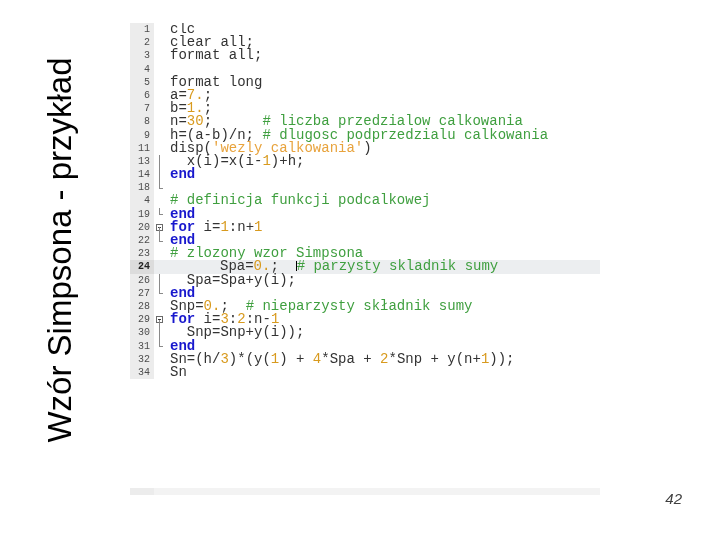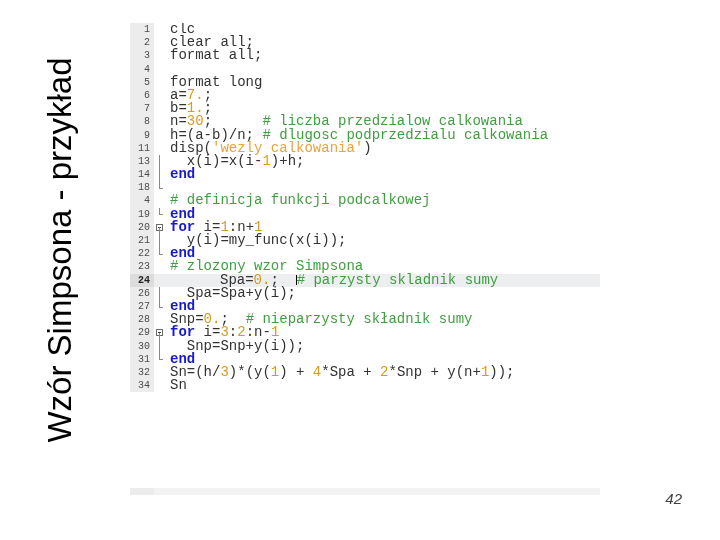--- a/index.html
+++ b/index.html
@@ -197,21 +197,20 @@
       <div class="code-row"><div class="gutter">7</div><div class="fold"></div><div class="code-text"><span class="plain">b=</span><span class="num">1.</span><span class="plain">;</span></div></div>
       <div class="code-row"><div class="gutter">8</div><div class="fold"></div><div class="code-text"><span class="plain">n=</span><span class="num">30</span><span class="plain">;      </span><span class="cmt"># liczba przedzialow calkowania</span></div></div>
       <div class="code-row"><div class="gutter">9</div><div class="fold"></div><div class="code-text"><span class="plain">h=(a-b)/n; </span><span class="cmt"># dlugosc podprzedzialu calkowania</span></div></div>
       <div class="code-row"><div class="gutter">11</div><div class="fold"></div><div class="code-text"><span class="plain">disp(</span><span class="str">'wezly calkowania'</span><span class="plain">)</span></div></div>
       <div class="code-row"><div class="gutter">13</div><div class="fold"><span class="vline"></span></div><div class="code-text"><span class="plain">  x(i)=x(i-</span><span class="num">1</span><span class="plain">)+h;</span></div></div>
       <div class="code-row"><div class="gutter">14</div><div class="fold"><span class="vline"></span></div><div class="code-text"><span class="kw">end</span></div></div>
       <div class="code-row"><div class="gutter">18</div><div class="fold"><span class="vline to-mid"></span><span class="endtick"></span></div><div class="code-text"> </div></div>
       <div class="code-row"><div class="gutter">4</div><div class="fold"></div><div class="code-text"><span class="cmt"># definicja funkcji podcalkowej</span></div></div>
       <div class="code-row"><div class="gutter">19</div><div class="fold"><span class="vline to-mid"></span><span class="endtick"></span></div><div class="code-text"><span class="kw">end</span></div></div>
       <div class="code-row"><div class="gutter">20</div><div class="fold"><span class="boxminus"></span><span class="vline from-mid"></span></div><div class="code-text"><span class="kw">for</span><span class="plain"> i=</span><span class="num">1</span><span class="plain">:n+</span><span class="num">1</span></div></div>
-      <div class="code-row"><div class="gutter">21</div><div class="fold"><span class="vline"></span></div><div class="code-text"><span class="plain">  y(i)=my_func(x(i));</span></div></div>
       <div class="code-row"><div class="gutter">22</div><div class="fold"><span class="vline to-mid"></span><span class="endtick"></span></div><div class="code-text"><span class="kw">end</span></div></div>
       <div class="code-row"><div class="gutter">23</div><div class="fold"></div><div class="code-text"><span class="cmt"># zlozony wzor Simpsona</span></div></div>
       <div class="code-row current"><div class="gutter">24</div><div class="fold"></div><div class="code-text"><span class="plain">Spa=</span><span class="num">0.</span><span class="plain">;  </span><span class="caret"></span><span class="cmt"># parzysty skladnik sumy</span></div></div>
       <div class="code-row"><div class="gutter">26</div><div class="fold"><span class="vline"></span></div><div class="code-text"><span class="plain">  Spa=Spa+y(i);</span></div></div>
       <div class="code-row"><div class="gutter">27</div><div class="fold"><span class="vline to-mid"></span><span class="endtick"></span></div><div class="code-text"><span class="kw">end</span></div></div>
       <div class="code-row"><div class="gutter">28</div><div class="fold"></div><div class="code-text"><span class="plain">Snp=</span><span class="num">0.</span><span class="plain">;  </span><span class="cmt"># nieparzysty składnik sumy</span></div></div>
       <div class="code-row"><div class="gutter">29</div><div class="fold"><span class="boxminus"></span><span class="vline from-mid"></span></div><div class="code-text"><span class="kw">for</span><span class="plain"> i=</span><span class="num">3</span><span class="plain">:</span><span class="num">2</span><span class="plain">:n-</span><span class="num">1</span></div></div>
       <div class="code-row"><div class="gutter">30</div><div class="fold"><span class="vline"></span></div><div class="code-text"><span class="plain">  Snp=Snp+y(i));</span></div></div>
       <div class="code-row"><div class="gutter">31</div><div class="fold"><span class="vline to-mid"></span><span class="endtick"></span></div><div class="code-text"><span class="kw">end</span></div></div>
       <div class="code-row"><div class="gutter">32</div><div class="fold"></div><div class="code-text"><span class="plain">Sn=(h/</span><span class="num">3</span><span class="plain">)*(y(</span><span class="num">1</span><span class="plain">) + </span><span class="num">4</span><span class="plain">*Spa + </span><span class="num">2</span><span class="plain">*Snp + y(n+</span><span class="num">1</span><span class="plain">));</span></div></div>

